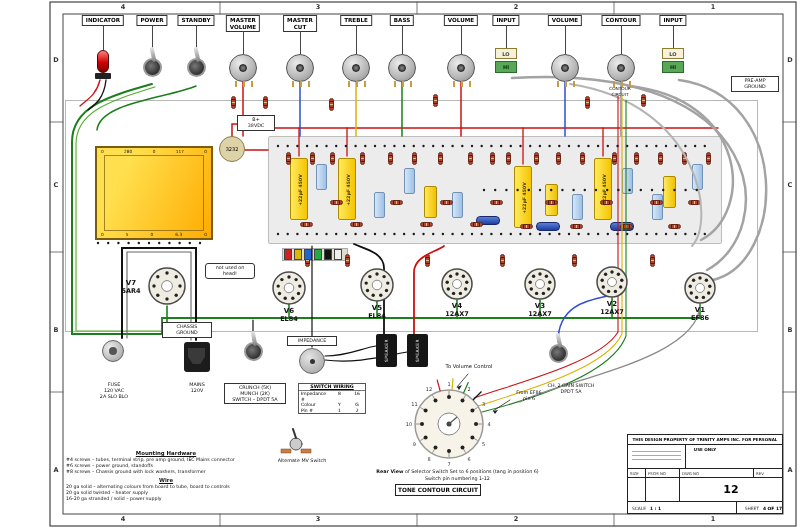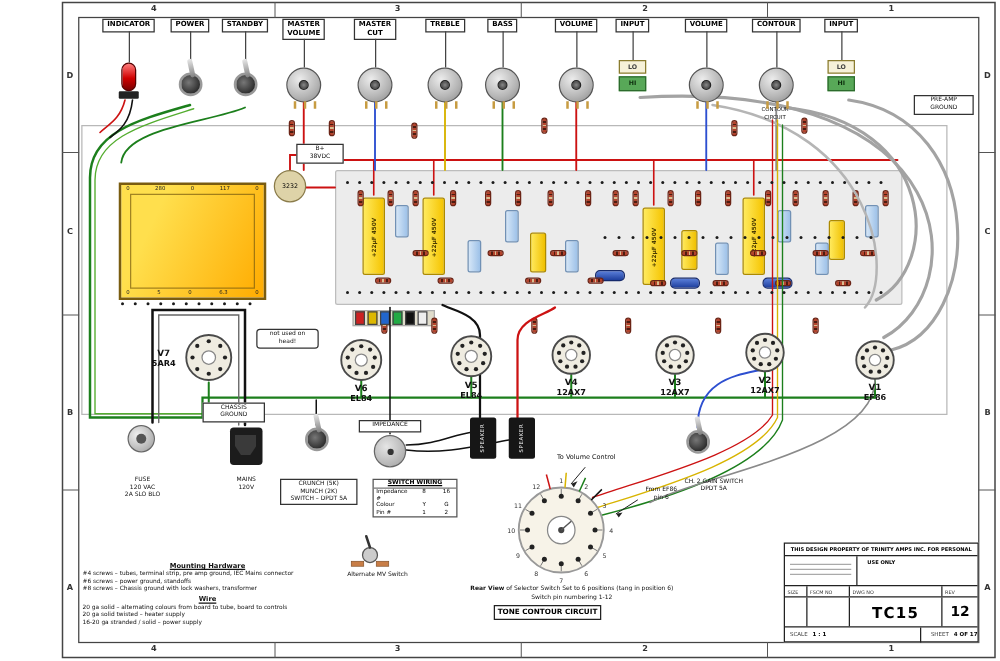--- a/index.html
+++ b/index.html
@@ -620,21 +620,20 @@
       </div>
       <div class="tb-heads">
         <span class="h1">SIZE</span>
         <span class="h2">FSCM NO</span>
         <span class="h3">DWG NO</span>
         <span class="h4">REV</span>
       </div>
       <div class="tb-main">
         <span class="h1"></span>
           <span class="h2"></span>
-        <span class="h3 c3">TC15</span>
         <span class="h4 c4">12</span>
       </div>
       <div class="tb-foot">
         <span class="lbl">SCALE</span>
         <span class="val">1 : 1</span>
         <span class="sp"></span>
         <span class="lbl">SHEET</span>
         <span class="val">4 OF 17</span>
       </div>
     </div>

